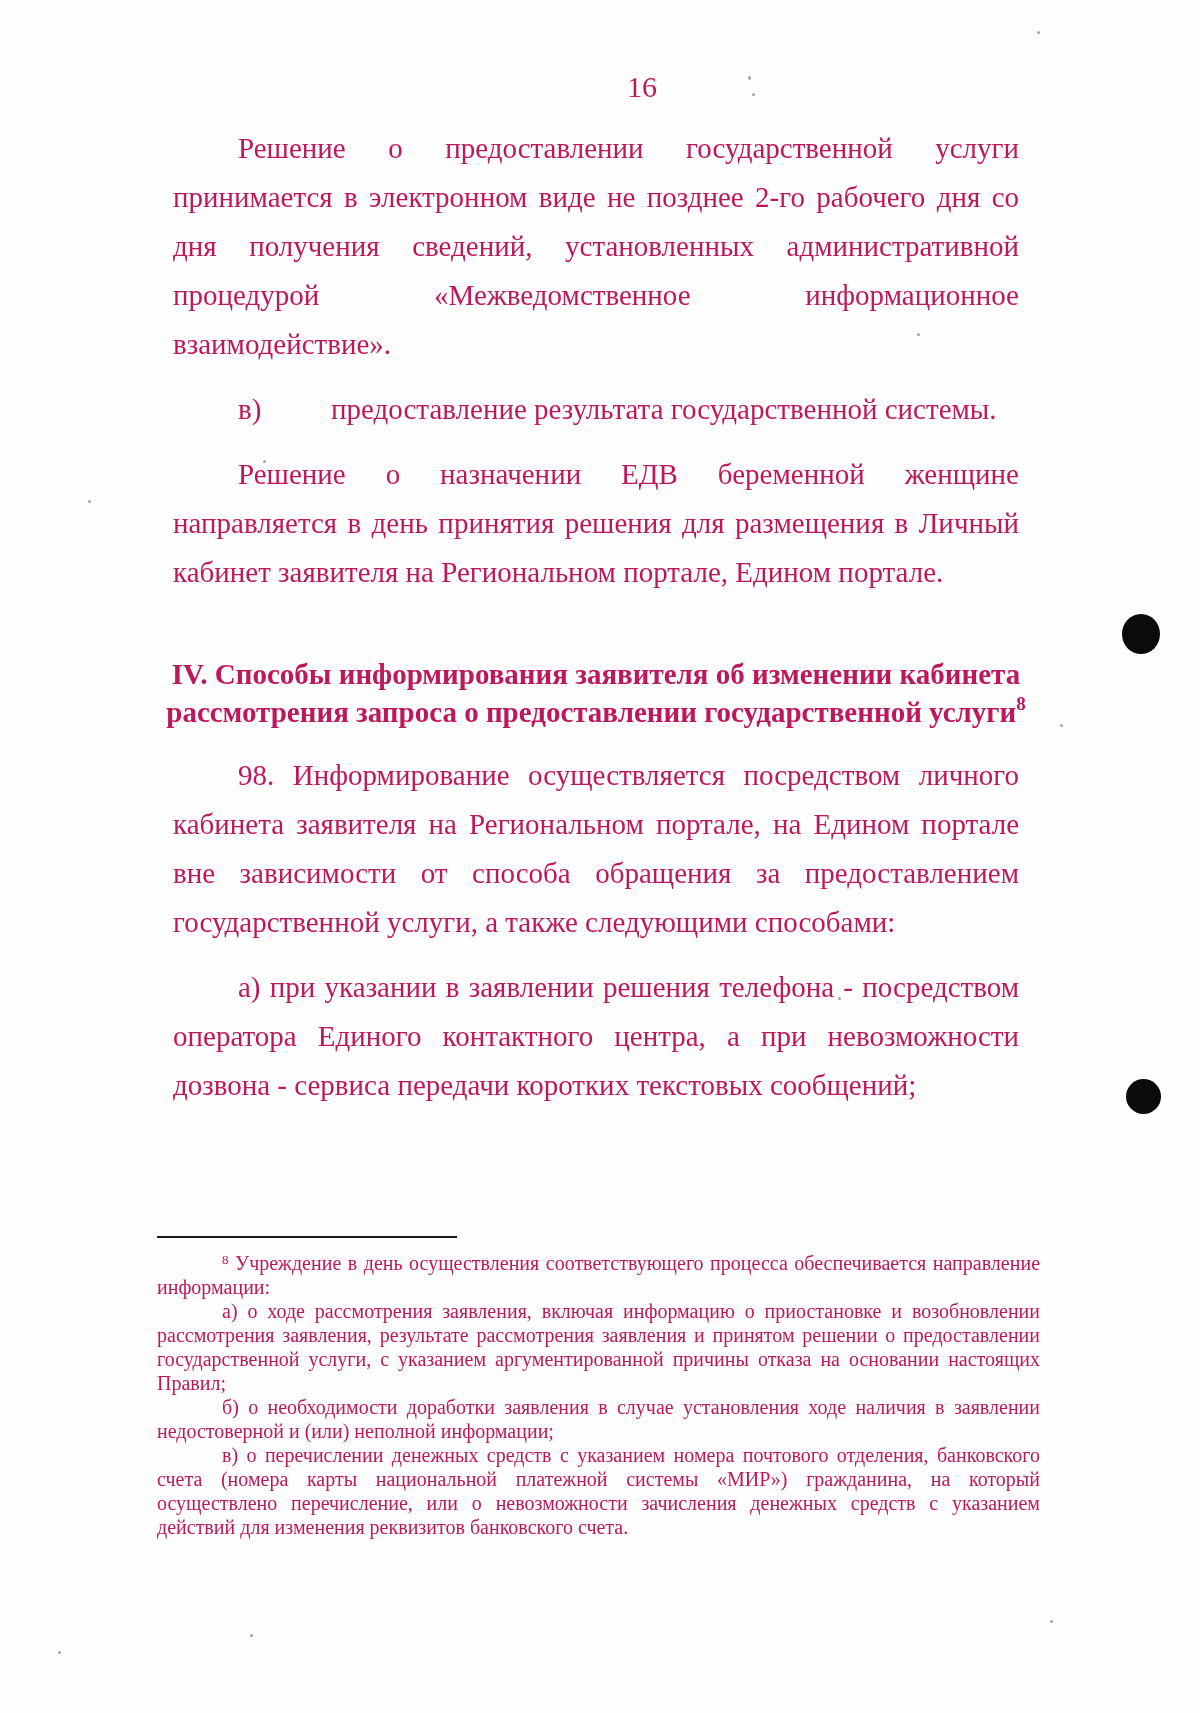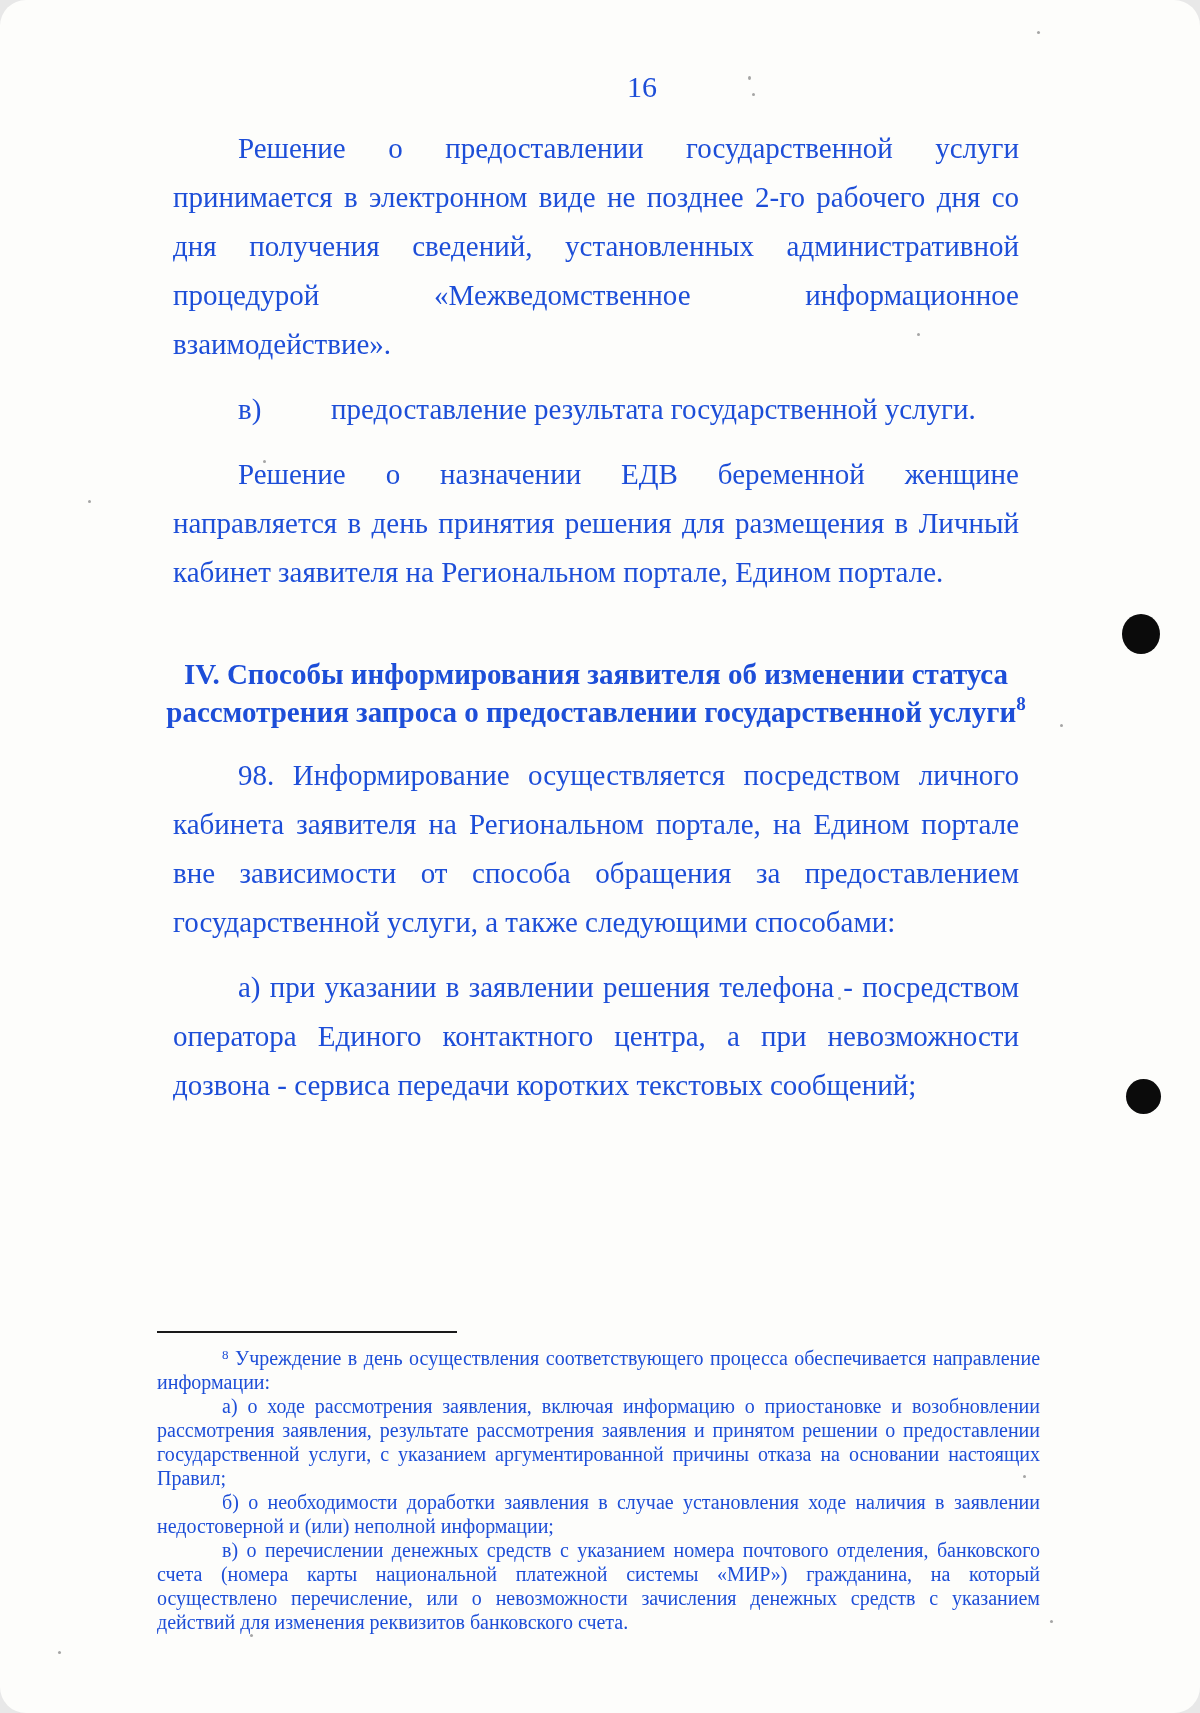--- a/index.html
+++ b/index.html
@@ -6,24 +6,23 @@
     margin: 0;
     padding: 0;
     background: #e8e8e8;
   }
   .page {
     position: relative;
     width: 1200px;
     height: 1713px;
     margin: 0 auto;
     background: #fdfdfb;
-    color: #1d4ed8;
+    color: #be185d;
     font-family: "Liberation Serif", "DejaVu Serif", serif;
     overflow: hidden;
-    border-radius: 26px;
   }
   .page-number {
     position: absolute;
     top: 70px;
     left: 562px;
     width: 160px;
     text-align: center;
     font-size: 30px;
     line-height: 34px;
   }
@@ -57,21 +56,21 @@
     display: block;
   }
   .heading sup {
     font-size: 19px;
     line-height: 0;
     vertical-align: 12px;
   }
   .footnote {
     position: absolute;
     left: 157px;
-    top: 1331px;
+    top: 1236px;
     width: 883px;
     font-size: 20px;
     line-height: 24px;
     text-align: justify;
   }
   .footnote-rule {
     width: 300px;
     height: 0;
     border-top: 2px solid #1a1a1a;
     margin: 0 0 13px 0;
@@ -103,26 +102,26 @@
 <body>
 
 <div class="page">
 
   <div class="page-number">16</div>
 
   <main class="content">
 
     <p class="para">Решение о предоставлении государственной услуги принимается в электронном виде не позднее 2-го рабочего дня со дня получения сведений, установленных административной процедурой «Межведомственное информационное взаимодействие».</p>
 
-    <p class="para"><span class="marker">в)</span><span>предоставление результата государственной услуги.</span></p>
+    <p class="para"><span class="marker">в)</span><span>предоставление результата государственной системы.</span></p>
 
     <p class="para">Решение о назначении ЕДВ беременной женщине направляется в день принятия решения для размещения в Личный кабинет заявителя на Региональном портале, Едином портале.</p>
 
     <h2 class="heading">
-      <span class="hline">IV. Способы информирования заявителя об изменении статуса</span>
+      <span class="hline">IV. Способы информирования заявителя об изменении кабинета</span>
       <span class="hline"><span>рассмотрения запроса о предоставлении государственной услуги</span><sup>8</sup></span>
     </h2>
 
     <p class="para">98. Информирование осуществляется посредством личного кабинета заявителя на Региональном портале, на Едином портале вне зависимости от способа обращения за предоставлением государственной услуги, а также следующими способами:</p>
 
     <p class="para">а) при указании в заявлении решения телефона - посредством оператора Единого контактного центра, а при невозможности дозвона - сервиса передачи коротких текстовых сообщений;</p>
 
 
   </main>
 

